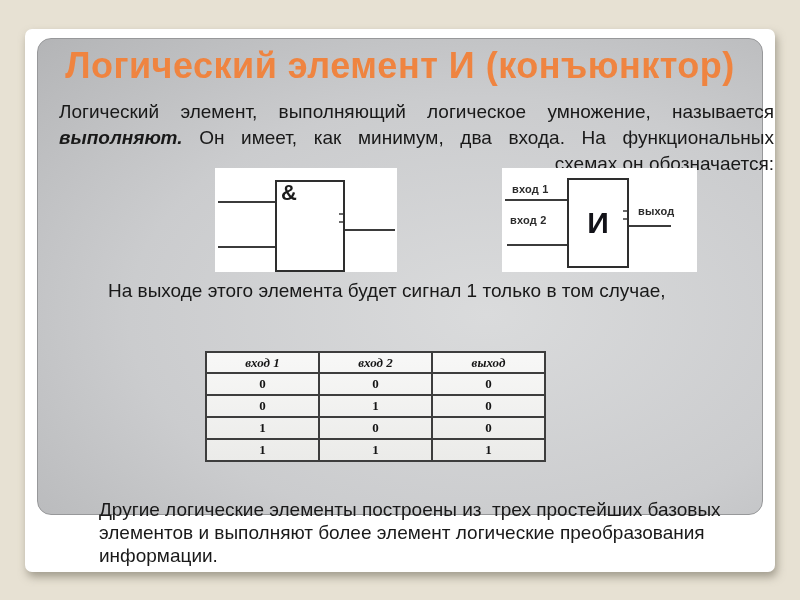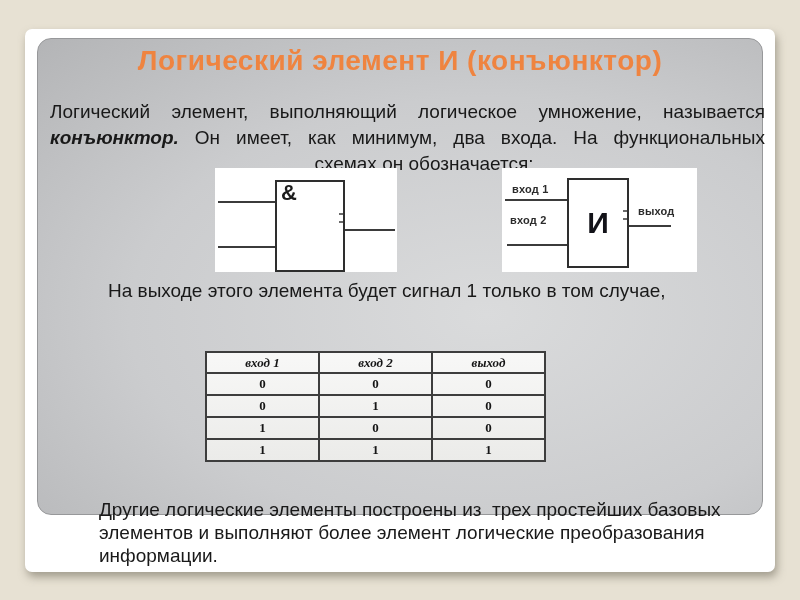--- a/index.html
+++ b/index.html
@@ -13,28 +13,28 @@
     box-shadow:2px 5px 9px rgba(105,100,85,0.55);
   }
   .panel {
     position:absolute; left:12px; top:9px; width:726px; height:477px;
     border-radius:14px; border:1px solid #97989a;
     background: radial-gradient(130% 120% at 62% 58%, #dadbdc 0%, #cbccce 38%, #b5b6b8 66%, #909194 100%);
   }
 
   .title {
     position:absolute; left:12px; top:16px; width:726px;
-    text-align:center; font-size:28px; font-weight:bold; letter-spacing:0.5px;
+    text-align:center; font-size:36px; font-weight:bold; letter-spacing:0.5px;
     color:#ef8440;
   }
 
   .para { color:#191919; font-size:19px; position:absolute; }
-  .p1 { left:25px; top:70px; width:715px; line-height:26px; }
+  .p1 { left:34px; top:70px; width:715px; line-height:26px; }
   .p1 .jline { text-align:justify; text-align-last:justify; }
-  .p1 .lastline { text-align:center;margin-left:33px; }
+  .p1 .lastline { text-align:right;margin-left:33px; }
   .bold-it { font-weight:bold; font-style:italic; }
 
   .p2 { left:57px; top:250px; width:690px; line-height:24px; }
   .indent { text-indent:26px; }
 
   .p3 { left:30px; top:469px; width:680px; line-height:23px; }
   .prewrap { white-space:pre-wrap;margin-left:44px; }
 
   
   .diagbox { position:absolute; top:139px; height:104px; background:#ffffff; }
@@ -75,21 +75,21 @@
 <body>
 
 <div id="slide">
   <div class="card">
     <div class="panel"></div>
 
     <div class="title">Логический элемент И (конъюнктор)</div>
 
     <div class="para p1">
       <div class="jline">Логический элемент, выполняющий логическое умножение, называется</div>
-      <div class="jline"><span class="bold-it">конъюнктор.</span><span> Он имеет, как минимум, два входа. На функциональных</span></div>
+      <div class="jline"><span class="bold-it">выполняют.</span><span> Он имеет, как минимум, два входа. На функциональных</span></div>
       <div class="lastline">схемах он обозначается:</div>
     </div>
 
     <div class="diagbox diag1">
       <div class="wire g1-in1"></div>
       <div class="wire g1-in2"></div>
       <div class="gate-rect g1-rect"></div>
       <div class="g1-symbol">&amp;</div>
       <div class="pinmark g1-m1"></div>
       <div class="pinmark g1-m2"></div>

